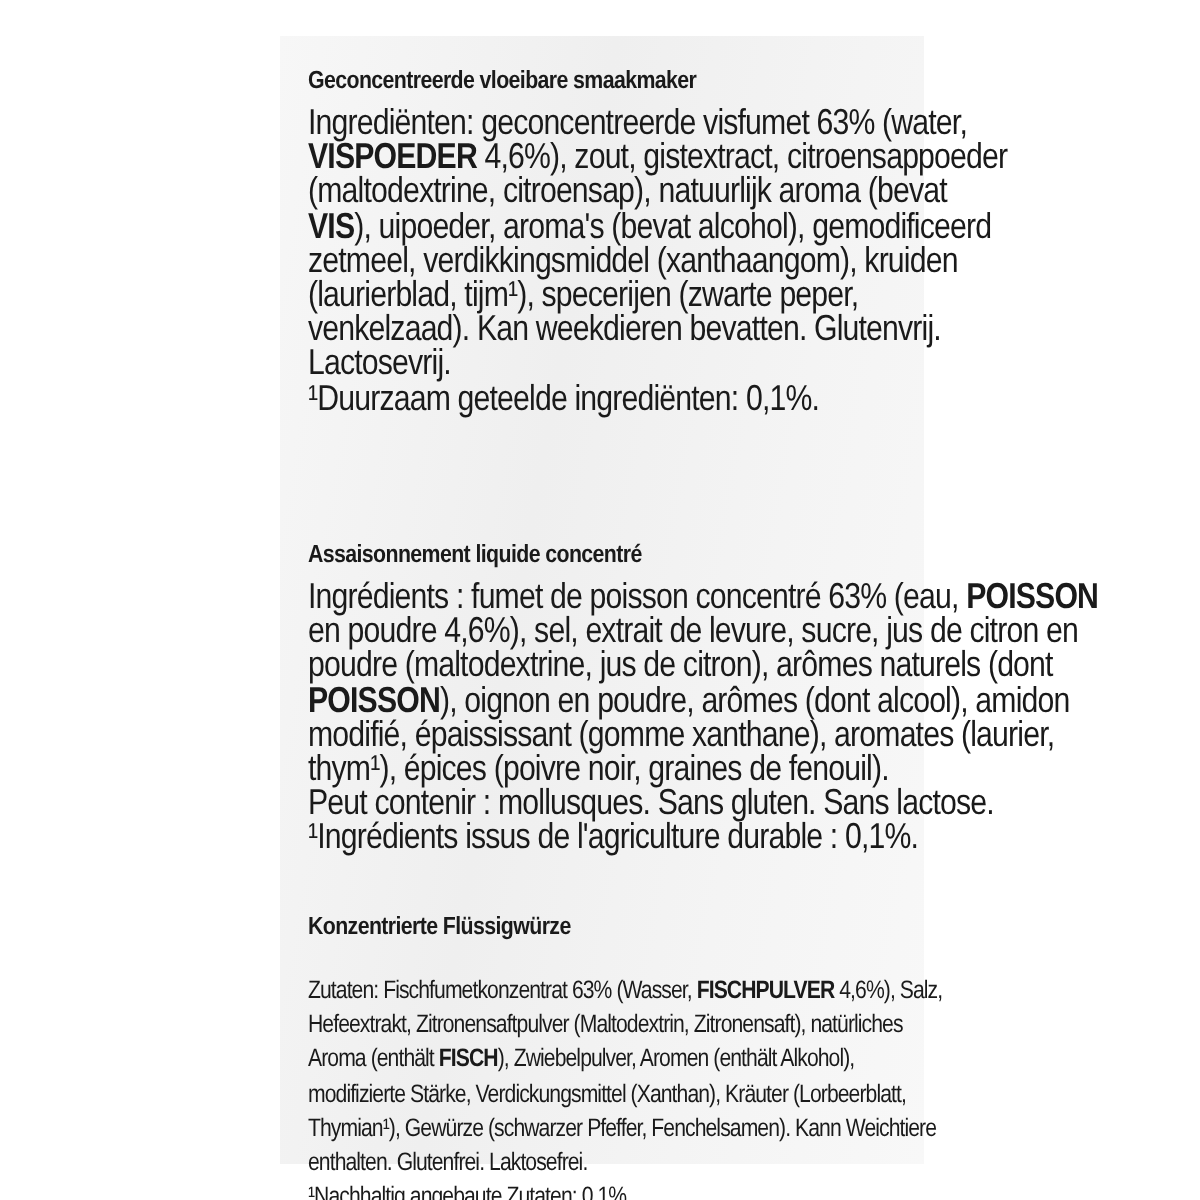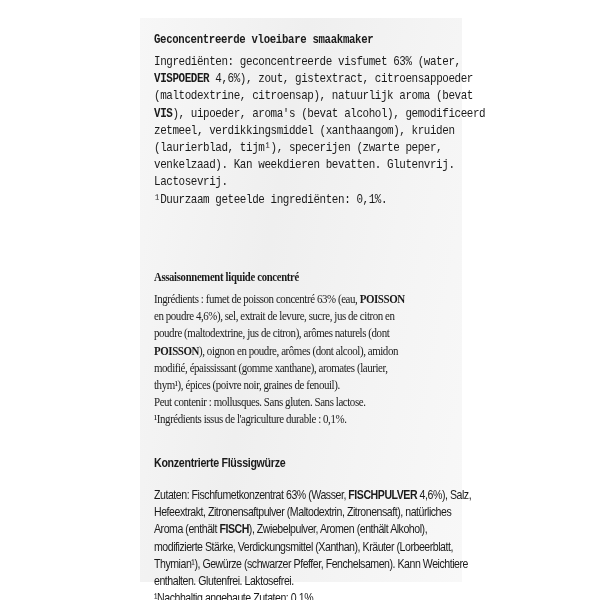--- a/index.html
+++ b/index.html
@@ -26,41 +26,41 @@
     font-weight: bold;
     font-size: 12.4px;
     letter-spacing: -0.35px;
     transform: scaleX(0.86);
     transform-origin: left;
     white-space: nowrap;
     margin: 0 0 5px 0;
     line-height: 16px;
   }
   .para {
-    font-size: 13px;
+    font-size: 18px;
     line-height: 17.2px;
     letter-spacing: -0.5px;
     margin: 0;
   }
   .para.narrow {
     font-size: 12.6px;
     line-height: 17.2px;
     letter-spacing: -0.55px;
     margin-top: 16px;
   }
   .line {
     display: block;
     white-space: nowrap;
     transform: scaleX(0.84);
     transform-origin: left;
   }
   .line b { font-weight: bold; }
   .sec { margin-bottom: 6px; }
-  .sec-nl { height: 231px; font-family: Liberation Mono, monospace; }
-  .sec-fr { height: 180px; margin-top: 0px; font-family: Liberation Serif, serif; }
+  .sec-nl { height: 231px; }
+  .sec-fr { height: 180px; margin-top: 0px; }
   .sec-de { margin-top: 6px; }
 </style>
 </head>
 <body>
 
 <div class="label">
 
   <div class="sec sec-nl">
     <div class="section-title">Geconcentreerde vloeibare smaakmaker</div>
     <div class="para">

